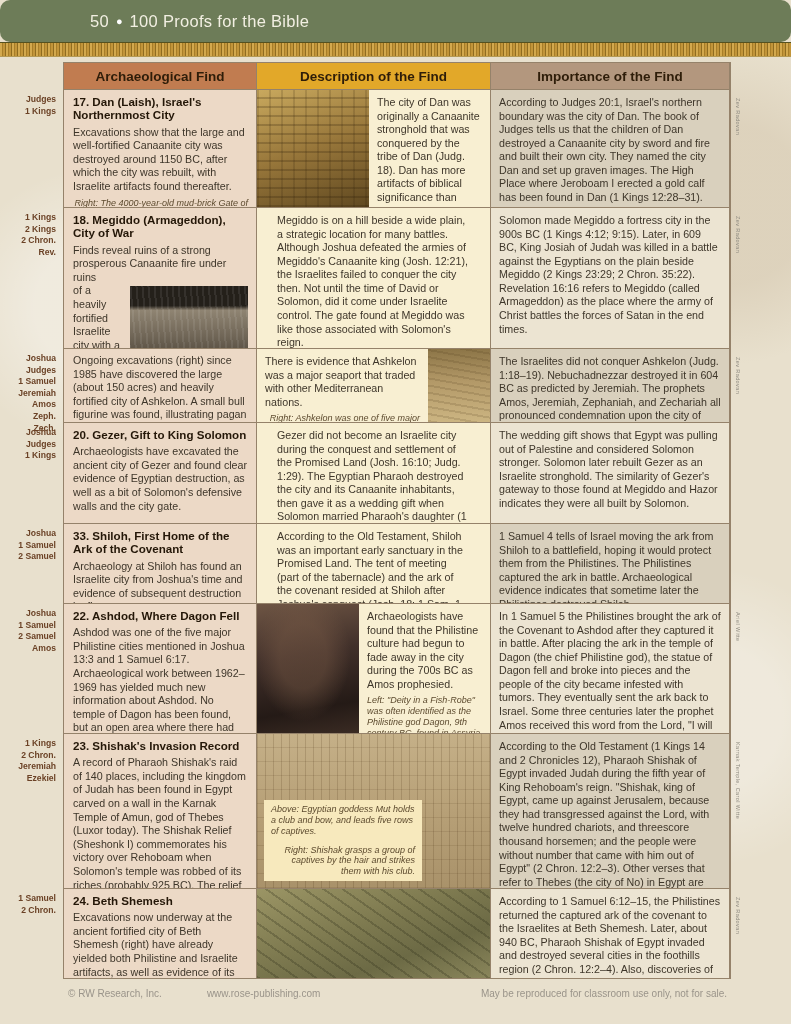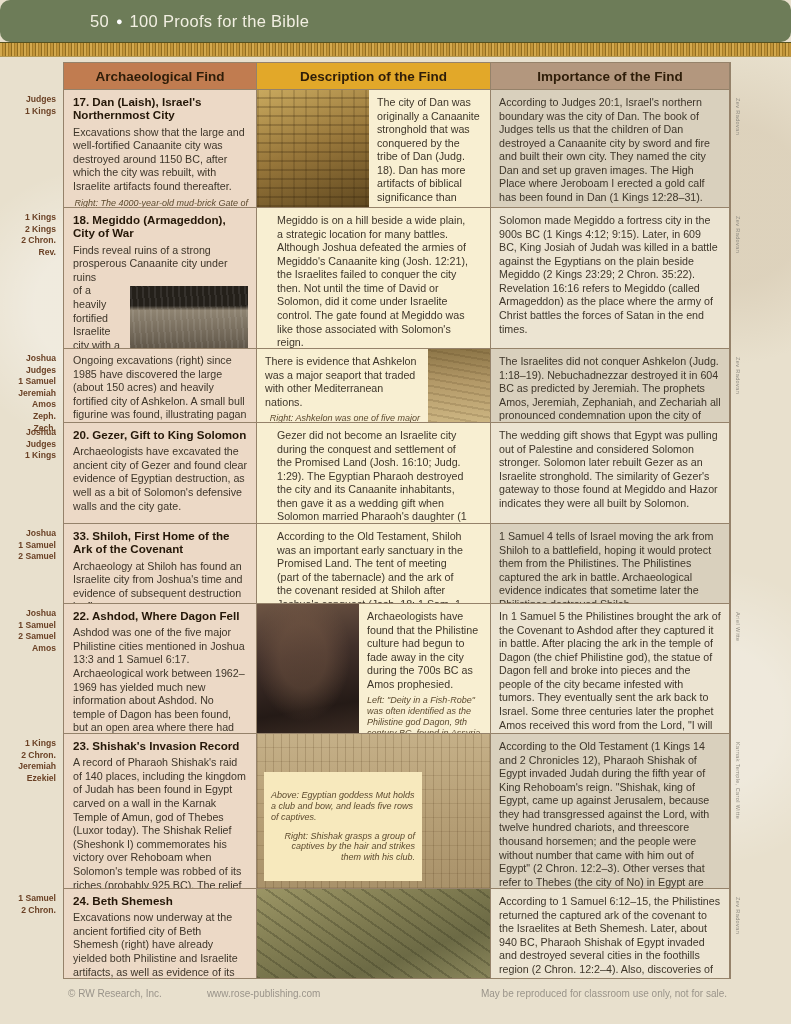--- a/index.html
+++ b/index.html
@@ -88,21 +88,21 @@
   .ph-beth{
     background:
       repeating-linear-gradient(35deg,rgba(40,40,20,.25) 0 2px,transparent 2px 11px),
       linear-gradient(160deg,#9b9565,#7e7a50 42%,#6c6a45 70%,#8a865b);
   }
   
   .flexcell{display:flex;padding:0;}
   .flexcell .txt{padding:6px 8px;flex:1;}
   .capbox{
     position:absolute;left:7px;bottom:7px;width:158px;background:#f7e9bd;
-    padding:18px 7px;box-sizing:border-box;
+    padding:4px 7px;box-sizing:border-box;
   }
   .capbox .cap+.cap{margin-top:8px;}
   
   .r17{height:117px;} .r18{height:140px;} .r19{height:73px;} .r20{height:100px;}
   .r21{height:79px;} .r22{height:129px;} .r23{height:154px;} .r24{height:89px;}
   
   .float-photo{float:right;width:118px;height:76px;margin:2px 0 2px 5px;}
   
   .footer{
     position:absolute;left:0;top:988px;width:791px;box-sizing:border-box;
@@ -148,21 +148,21 @@
     <div class="credit">Zev Radovan</div>
   </div>
 
   <div class="trow r18">
     <div class="refs">1 Kings
 2 Kings
 2 Chron.
 Rev.</div>
     <div class="cell c-find w1">
       <p class="title">18. Megiddo (Armageddon), City of War</p>
-      <p class="body-t">Finds reveal ruins of a strong prosperous Canaanite city under ruins</p>
+      <p class="body-t">Finds reveal ruins of a strong prosperous Canaanite fire under ruins</p>
       <div class="photo ph-megiddo float-photo"></div>
       <p class="body-t">of a heavily fortified Israelite city with a strong city gate.</p>
     </div>
     <div class="cell c-desc w2">
       <p class="body-t mb4">Megiddo is on a hill beside a wide plain, a strategic location for many battles. Although Joshua defeated the armies of Megiddo's Canaanite king (Josh. 12:21), the Israelites failed to conquer the city then. Not until the time of David or Solomon, did it come under Israelite control. The gate found at Megiddo was like those associated with Solomon's reign.</p>
       <p class="cap">Left: The Canaanite bamah (high place) at Megiddo.</p>
     </div>
     <div class="cell c-imp-b w3 body-t">Solomon made Megiddo a fortress city in the 900s BC (1 Kings 4:12; 9:15). Later, in 609 BC, King Josiah of Judah was killed in a battle against the Egyptians on the plain beside Megiddo (2 Kings 23:29; 2 Chron. 35:22). Revelation 16:16 refers to Megiddo (called Armageddon) as the place where the army of Christ battles the forces of Satan in the end times.</div>
     <div class="credit">Zev Radovan</div>
   </div>

